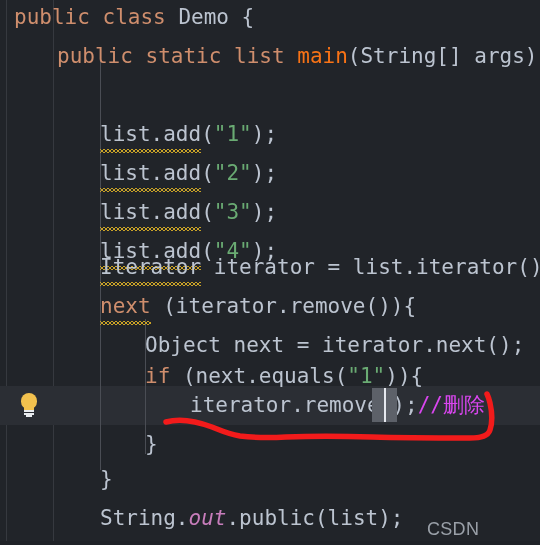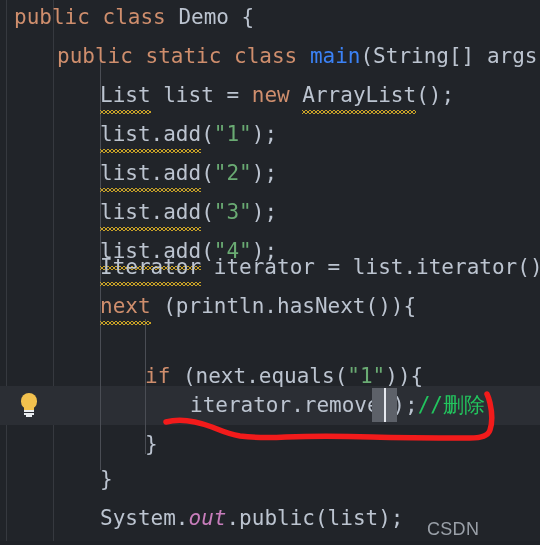--- a/index.html
+++ b/index.html
@@ -62,24 +62,24 @@
     left: 0;
     right: 0;
     height: 39px;
     background: #2b2e34;
   }
 
   
   .kw      { color: #cf8e6d; }           
   .type    { color: #bcc4d0; }           
   .cls     { color: #bcc4d0; }
-  .fn      { color: #3b82f6; }           
+  .fn      { color: #f97316; }           
   .str     { color: #6aab73; }
   .punc    { color: #bcc4d0; }
-  .cmt     { color: #22c55e; }           
+  .cmt     { color: #d946ef; }           
   .stat    { color: #c77dbb; font-style: italic; }  
   .plain   { color: #bcc4d0; }
 
   
   .squig {
     position: relative;
     display: inline-block;
     white-space: pre;
   }
   .squig::after {
@@ -186,46 +186,46 @@
     <div class="neck"></div>
     <div class="base1"></div>
     <div class="base2"></div>
     <div class="base3"></div>
   </div>
 
   <div class="code-layer">
 
     <div class="code-line" style="top:-2px; padding-left:14px;"><span class="txt kw">public class</span><span class="txt plain"> </span><span class="txt cls">Demo</span><span class="txt plain"> </span><span class="txt punc">{</span></div>
 
-    <div class="code-line" style="top:37px; padding-left:57px;"><span class="txt kw">public static class</span><span class="txt plain"> </span><span class="txt fn">main</span><span class="txt plain">(String[] args) {</span></div>
-
-    <div class="code-line" style="top:76px; padding-left:100px;"><span class="txt squig type">List</span><span class="txt plain"> list = </span><span class="txt kw">new</span><span class="txt plain"> </span><span class="txt squig cls">ArrayList</span><span class="txt plain">();</span></div>
+    <div class="code-line" style="top:37px; padding-left:57px;"><span class="txt kw">public static list</span><span class="txt plain"> </span><span class="txt fn">main</span><span class="txt plain">(String[] args) {</span></div>
+
 
     <div class="code-line" style="top:115px; padding-left:100px;"><span class="txt squig plain">list.add</span><span class="txt punc">(</span><span class="txt str">"1"</span><span class="txt punc">);</span></div>
 
     <div class="code-line" style="top:154px; padding-left:100px;"><span class="txt squig plain">list.add</span><span class="txt punc">(</span><span class="txt str">"2"</span><span class="txt punc">);</span></div>
 
     <div class="code-line" style="top:193px; padding-left:100px;"><span class="txt squig plain">list.add</span><span class="txt punc">(</span><span class="txt str">"3"</span><span class="txt punc">);</span></div>
 
     <div class="code-line" style="top:232px; padding-left:100px;"><span class="txt squig plain">list.add</span><span class="txt punc">(</span><span class="txt str">"4"</span><span class="txt punc">);</span></div>
 
     <div class="code-line" style="top:248px; padding-left:100px;"><span class="txt squig type">Iterator</span><span class="txt plain"> iterator = list.iterator();</span></div>
 
-    <div class="code-line" style="top:287px; padding-left:100px;"><span class="txt squig kw">next</span><span class="txt plain"> (println.hasNext()){</span></div>
-
+    <div class="code-line" style="top:287px; padding-left:100px;"><span class="txt squig kw">next</span><span class="txt plain"> (iterator.remove()){</span></div>
+
+    <div class="code-line" style="top:326px; padding-left:145px;"><span class="txt plain">Object next = iterator.next();</span></div>
 
     <div class="code-line" style="top:357px; padding-left:145px;"><span class="txt kw">if</span><span class="txt plain"> (next.equals(</span><span class="txt str">"1"</span><span class="txt plain">)){</span></div>
 
     <div class="code-line" style="top:386px; padding-left:190px;"><span class="txt plain">iterator.remove</span><span class="txt punc">(</span><span class="txt punc">)</span><span class="txt punc">;</span><span class="txt cmt">//删除</span></div>
 
     <div class="code-line" style="top:425px; padding-left:145px;"><span class="txt punc">}</span></div>
 
     <div class="code-line" style="top:460px; padding-left:100px;"><span class="txt punc">}</span></div>
 
-    <div class="code-line" style="top:499px; padding-left:100px;"><span class="txt plain">System.</span><span class="txt stat">out</span><span class="txt plain">.public(list);</span></div>
+    <div class="code-line" style="top:499px; padding-left:100px;"><span class="txt plain">String.</span><span class="txt stat">out</span><span class="txt plain">.public(list);</span></div>
 
   </div>
 
   <div class="caret-box" style="left:372px; top:388px; width:25px; height:34px;"></div>
   <div class="caret-bar" style="left:384px; top:388px; height:34px;"></div>
 
   <svg class="annotation" width="540" height="545" viewBox="0 0 540 545">
     <path d="M 166 422 C 180 418, 196 421, 212 427 C 222 431, 228 434, 240 436 C 256 438, 268 438, 286 437 C 310 436, 340 436, 372 437 C 404 438, 440 438, 470 438 C 482 438, 488 436, 490 430 C 493 421, 492 412, 490 403 C 489 399, 488 396, 487 394" fill="none" stroke="#f21b1b" stroke-width="5.5" stroke-linecap="round" stroke-linejoin="round"></path>
   </svg>
 

